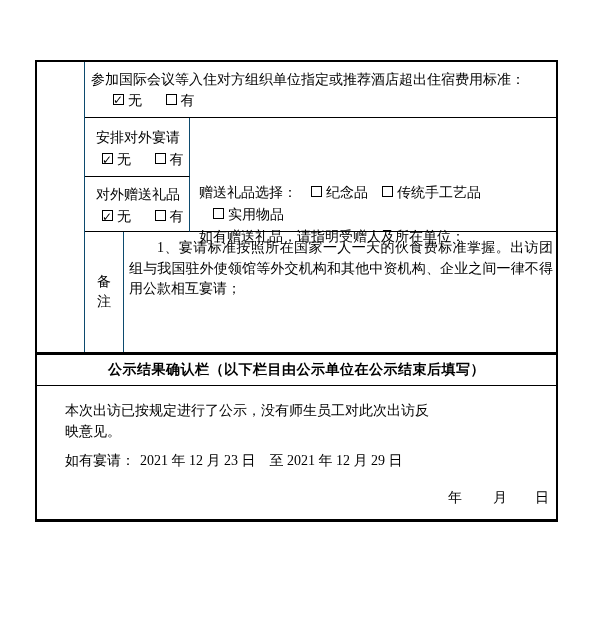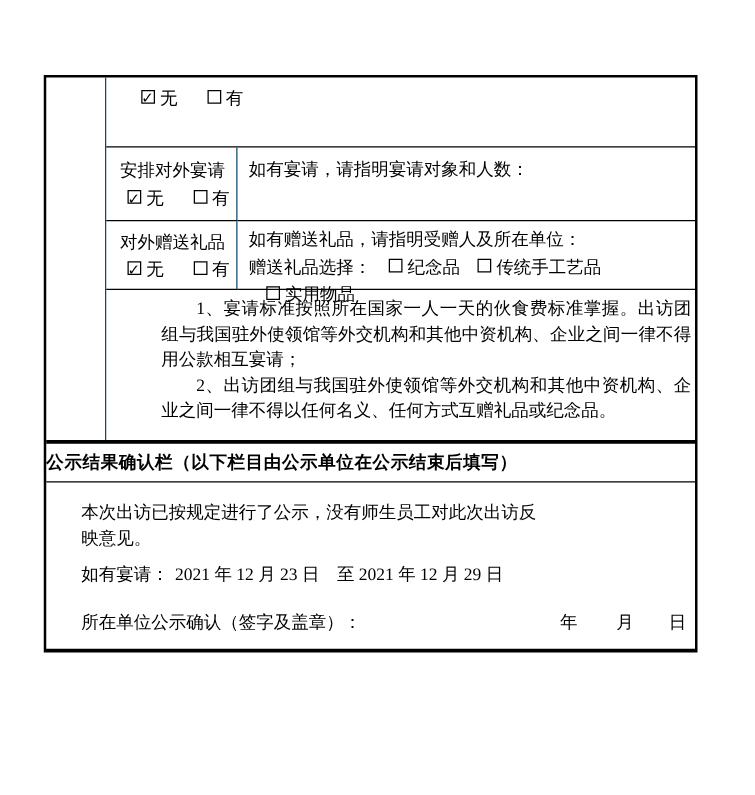--- a/index.html
+++ b/index.html
@@ -30,21 +30,21 @@
   .vertical-label{width:15px;line-height:20px;word-break:break-all;text-align:center;}
   #cell-remarks-text{
     left:87px;top:170px;width:432px;height:120px;
     padding:6px 3px 0 5px;font-size:14px;line-height:20.5px;text-align:justify;
   }
   #cell-remarks-text p{margin:0;text-indent:2em;}
 
   #cell-header{
     left:0;top:290px;width:519px;height:34px;
     border-top:3px solid #000;border-bottom:1px solid #000;
-    display:flex;align-items:center;
+    display:flex;align-items:center;justify-content:center;
     font-weight:700;letter-spacing:0.5px;
   }
   #cell-confirm{left:0;top:324px;width:414px;height:133px;}
   #confirm-statement{padding:14px 10px 0 28px;line-height:21px;}
   #confirm-date-row{padding:8px 0 0 28px;line-height:21px;}
   #confirm-date-row .date-val{margin-left:5px;}
   #sign-row{position:absolute;left:0;right:0;bottom:9px;height:21px;}
   #sign-label{position:absolute;left:28px;top:0;}
   #ymd-year{position:absolute;left:411px;top:0;}
   #ymd-month{position:absolute;left:456px;top:0;}
@@ -65,67 +65,66 @@
 </style>
 </head>
 <body>
 
 <div id="page">
   <div class="form-table">
 
     <div class="cell bd-r" id="cell-spanner"></div>
 
     <div class="cell bd-b" id="cell-hotel">
+      <div>参加国际会议等入住对方组织单位指定或推荐酒店超出住宿费用标准：</div>
       <div class="opts">
         <span class="opt"><span class="cb checked"></span><span>无</span></span>
         <span class="opt"><span class="cb"></span><span>有</span></span>
       </div>
     </div>
 
     <div class="cell bd-r bd-b" id="cell-banquet-label">
       <div>安排对外宴请</div>
       <div class="sublbl">
         <span class="opt"><span class="cb checked"></span><span>无</span></span>
         <span class="opt"><span class="cb"></span><span>有</span></span>
       </div>
     </div>
-    <div class="cell bd-b" id="cell-banquet-detail">
-      <div>如有宴请，请指明宴请对象和人数：</div>
-    </div>
 
     <div class="cell bd-r bd-b" id="cell-gifts-label">
       <div>对外赠送礼品</div>
       <div class="sublbl">
         <span class="opt"><span class="cb checked"></span><span>无</span></span>
         <span class="opt"><span class="cb"></span><span>有</span></span>
       </div>
     </div>
     <div class="cell bd-b" id="cell-gifts-detail">
-      <div>如有赠送礼品，请指明受赠人及所在单位：</div>
       <div>
         <span>赠送礼品选择：</span><span class="choice"><span class="cb"></span><span>纪念品</span></span><span class="choice"><span class="cb"></span><span>传统手工艺品</span></span><span class="choice"><span class="cb"></span><span>实用物品</span></span>
       </div>
+      <div>如有赠送礼品，请指明受赠人及所在单位：</div>
     </div>
 
+    <div class="cell bd-r" id="cell-remarks-label">
+      <div class="vertical-label">备注</div>
+    </div>
     <div class="cell" id="cell-remarks-text">
       <p>1、宴请标准按照所在国家一人一天的伙食费标准掌握。出访团组与我国驻外使领馆等外交机构和其他中资机构、企业之间一律不得用公款相互宴请；</p>
-      <p>2、出访团组与我国驻外使领馆等外交机构和其他中资机构、企业之间一律不得以任何名义、任何方式互赠礼品或纪念品。</p>
     </div>
 
     <div class="cell" id="cell-header">
       <span>公示结果确认栏（以下栏目由公示单位在公示结束后填写）</span>
     </div>
 
     <div class="cell" id="cell-confirm">
       <div id="confirm-statement">本次出访已按规定进行了公示，没有师生员工对此次出访反映意见。</div>
       <div id="confirm-date-row">
         <span>如有宴请：</span><span class="date-val">2021 年 12 月 23 日　至 2021 年 12 月 29 日</span>
       </div>
       <div id="sign-row">
-        <span id="sign-label">所在单位公示确认（签字及盖章）：</span>
         <span id="ymd-year">年</span>
         <span id="ymd-month">月</span>
         <span id="ymd-day">日</span>
       </div>
     </div>
 
   </div>
 </div>
 
 </body></html>

